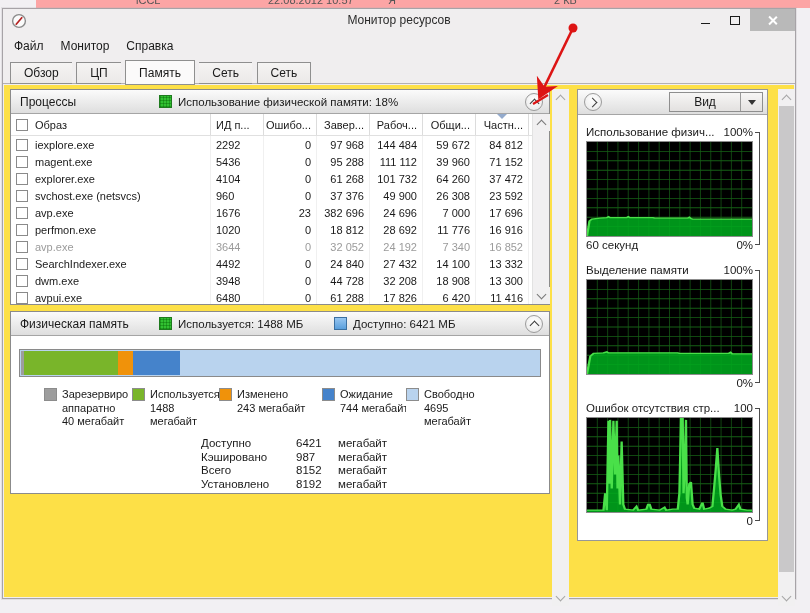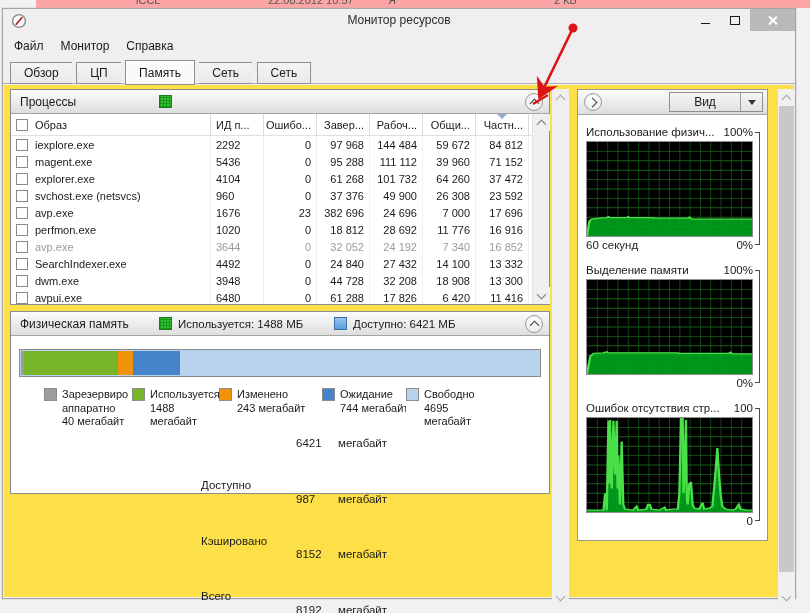--- a/index.html
+++ b/index.html
@@ -92,21 +92,21 @@
                  background:#b9d3ee; display:flex; padding:1px; }
   .membar-wrap .seg { height:100%; }
   .legend { position:absolute; left:33px; top:76px; display:flex; font-size:11px; }
   .lgit { display:flex; align-items:flex-start; overflow:hidden; }
   .lgit:nth-child(1){width:88px;} .lgit:nth-child(2){width:87px;} .lgit:nth-child(3){width:103px;}
   .lgit:nth-child(4){width:84px;} .lgit:nth-child(5){width:92px;}
   .lsq { width:13px; height:13px; border:1px solid #8c8c8c; margin-right:5px; flex:0 0 13px; }
   .ltx div { line-height:13.5px; white-space:nowrap; }
   .stats { position:absolute; left:190px; top:125px; font-size:11.5px; }
   .stats .srow { display:flex; line-height:13.5px; }
-  .stats .sl { width:95px;margin-top:42px; } .stats .sv { width:38px; text-align:left; } .stats .su { margin-left:4px; }
+  .stats .sl { width:95px; } .stats .sv { width:38px; text-align:left; } .stats .su { margin-left:4px; }
 
   
   #rightpanel { left:573px; top:4px; width:191px; height:452px; border:1px solid #979797; background:#fff; }
   .rtoolbar { height:25px; display:flex; align-items:center; background:linear-gradient(#fbfbfb,#dedede);
               border-bottom:1px solid #a5a5a5; padding:0 4px 0 6px; }
   .viewbtn { margin-left:auto; width:94px; height:20px; border:1px solid #8e8e8e; display:flex;
              background:linear-gradient(#f7f6f5,#e3e1e0); font-size:12px; }
   .viewbtn .vlabel { flex:1; text-align:center; line-height:18px; }
   .viewbtn .varrow { width:22px; border-left:1px solid #9a9a9a; display:flex; align-items:center; justify-content:center; }
   .tri-down { width:0; height:0; border-left:4px solid transparent; border-right:4px solid transparent; border-top:5px solid #333; }
@@ -170,20 +170,21 @@
     <span class="tab">Сеть</span>
     <span class="tab">Сеть</span>
   </div>
 
   <div class="content">
 
     <div class="panel" id="processes">
       <div class="phead">
         <span class="ptitle">Процессы</span>
         <span class="ind"></span>
+        <span class="plabel">Использование физической памяти: 18%</span>
         <span class="spacer"></span>
         <span class="circlebtn">
             <span class="chev up"></span>
           </span>
       </div>
       <div class="tbl">
         <div class="thead">
           <span class="cell name">
             <span class="cb"></span>
             <span>Образ</span>

